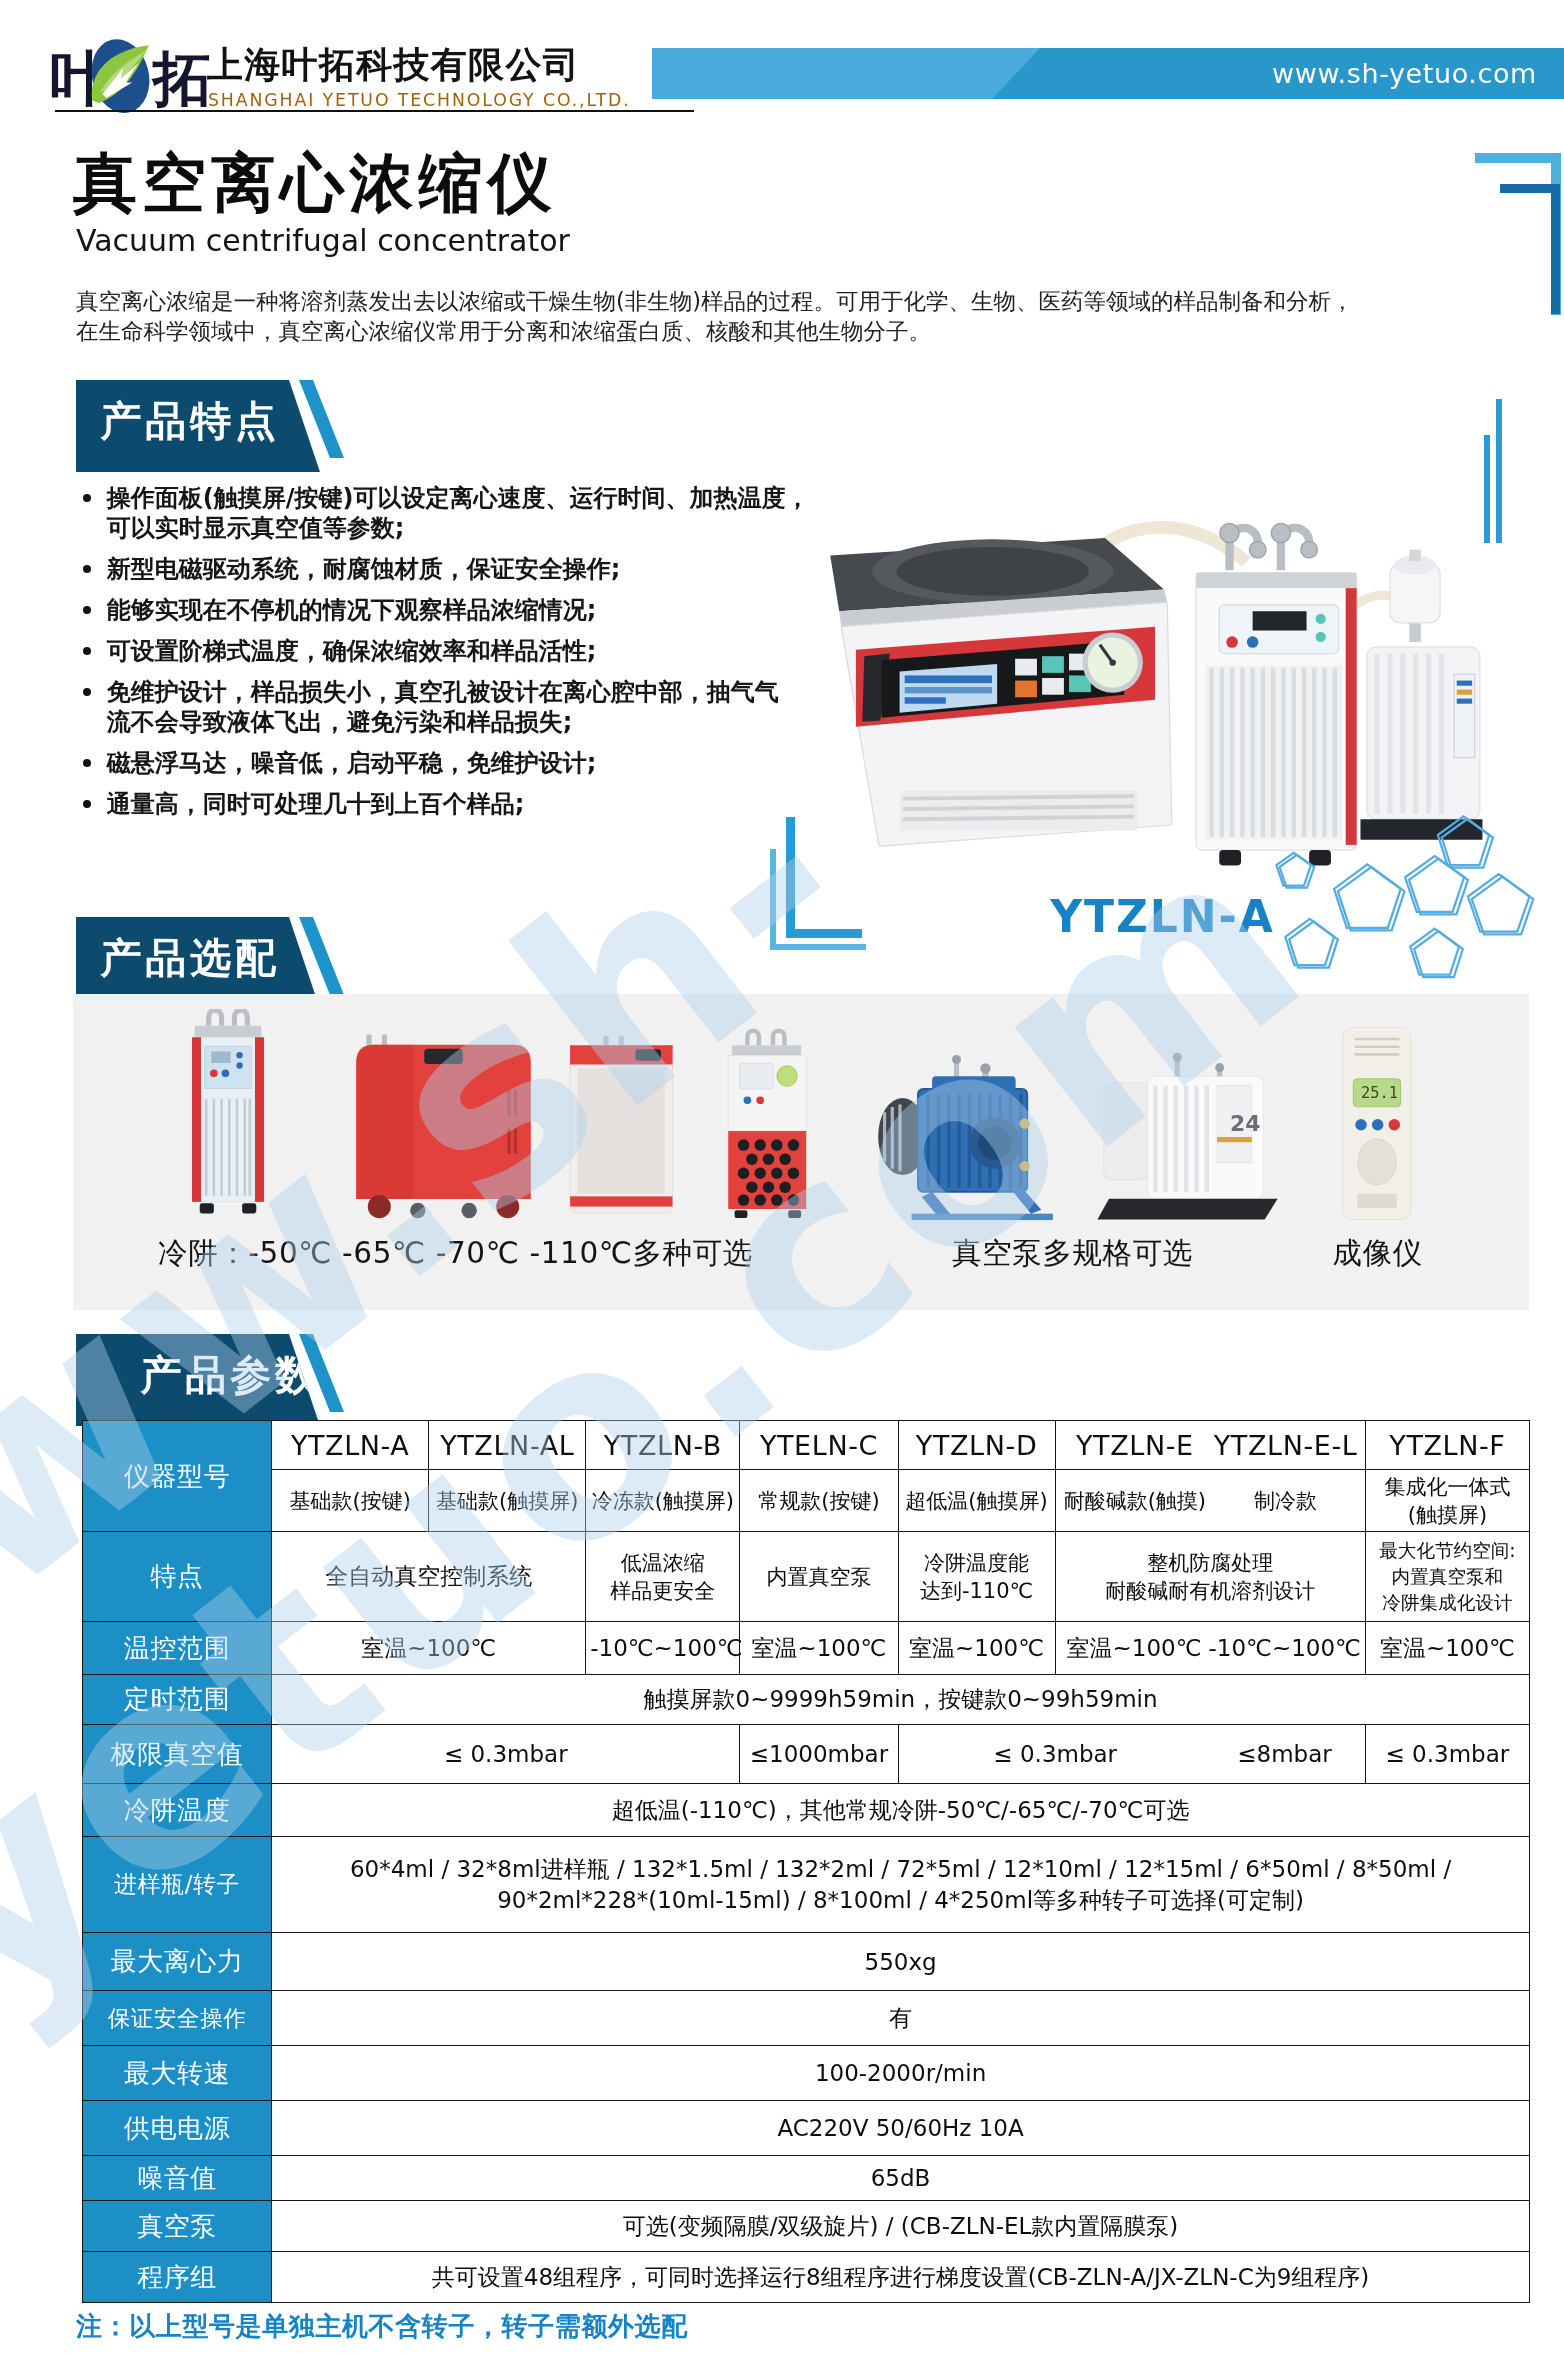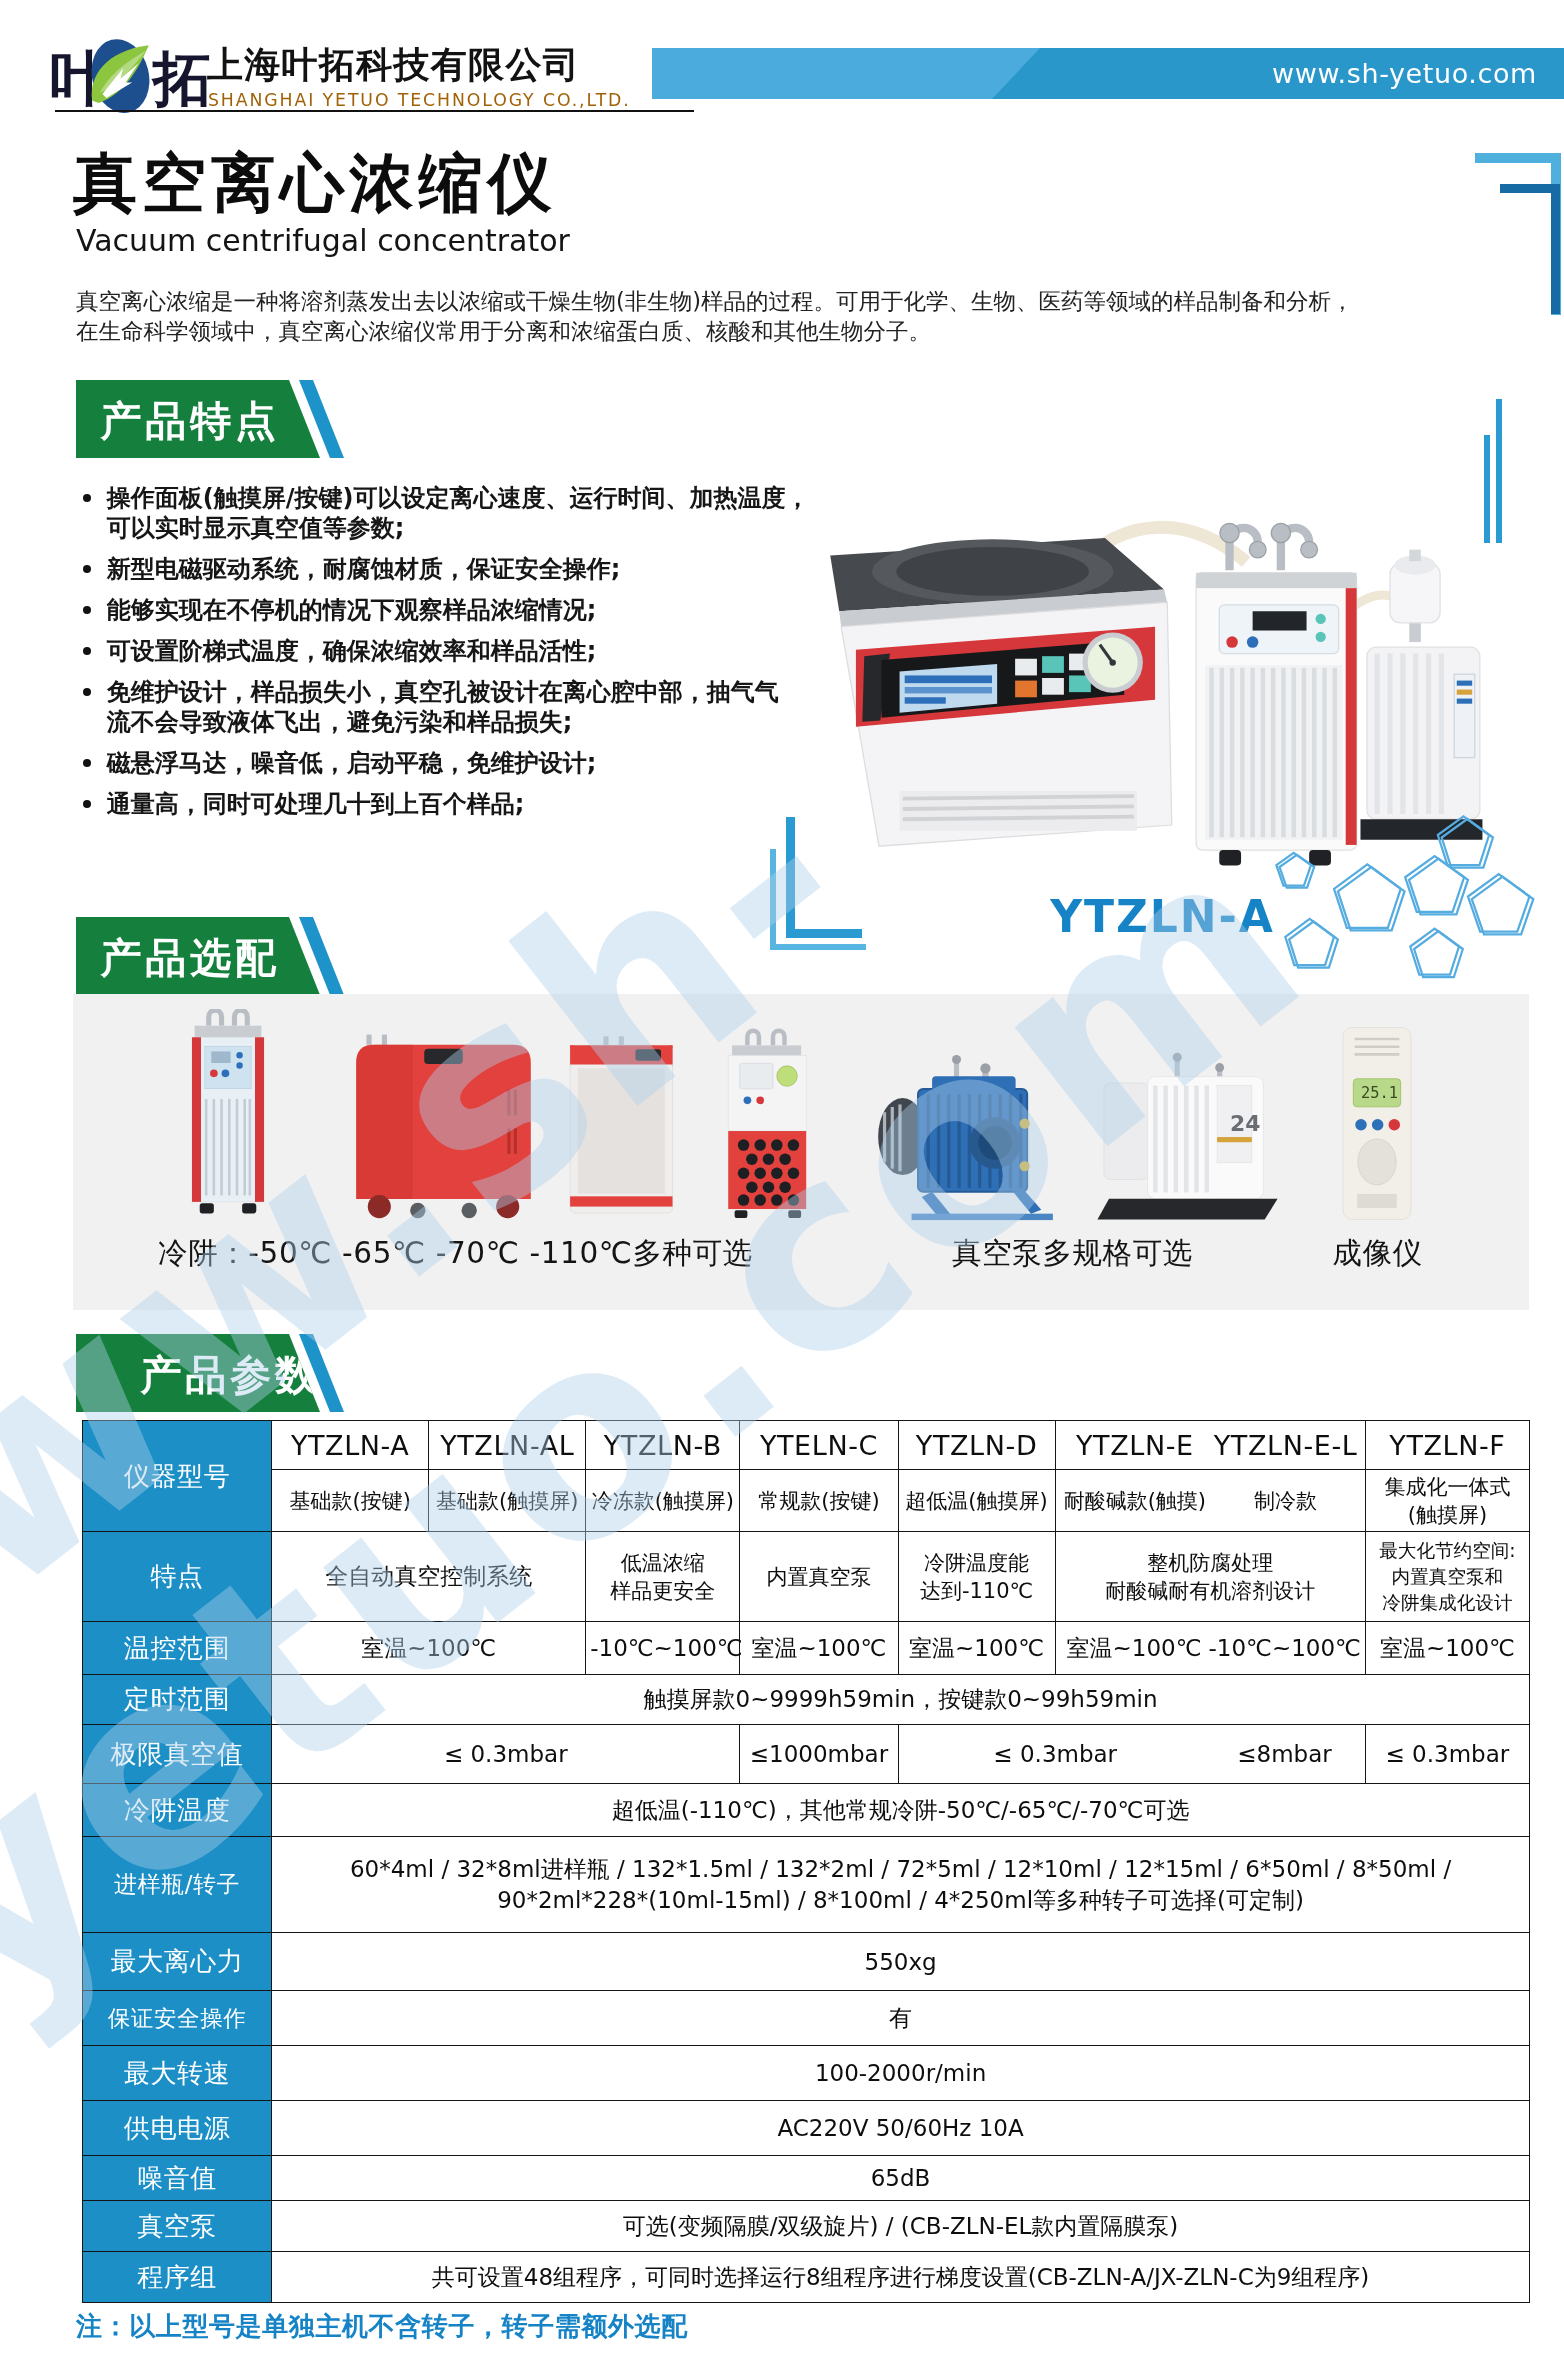--- a/index.html
+++ b/index.html
@@ -21,21 +21,21 @@
                     clip-path:polygon(0 0,388px 0,340px 100%,0 100%);}
   .web-url{position:absolute;right:27px;top:10.3px;font-size:27px;color:#ffffff;letter-spacing:0.6px;}
 
   
   .page-title{position:absolute;left:73px;top:140px;font-size:64px;font-weight:bold;color:#0c0c0c;letter-spacing:5.1px;}
   .page-subtitle{position:absolute;left:76px;top:223px;font-size:30px;color:#141414;}
   .intro{position:absolute;left:76px;top:286px;width:1432px;font-size:22.5px;line-height:30px;color:#222;
          white-space:pre-line;}
 
   
-  .sec-banner{position:absolute;width:244px;height:78px;background:#15803d;
+  .sec-banner{position:absolute;width:244px;height:92px;background:#0c4a6e;
               clip-path:polygon(0 0,213px 0,244px 100%,0 100%);}
   .sec-banner span{display:block;padding:14px 0 0 24.4px;font-size:41px;font-weight:bold;color:#fff;letter-spacing:3.9px;}
   .sec-stripe{position:absolute;width:46px;height:78px;
               clip-path:polygon(0 0,14px 0,45px 100%,31px 100%);background:#1e93c9;}
 
   
   .features{position:absolute;left:78px;top:483px;width:950px;list-style:none;margin:0;padding:0;font-weight:bold;}
   .features li{display:flex;margin-bottom:11px;}
   .dot{flex:0 0 8.3px;width:8.3px;height:8.3px;border-radius:50%;background:#111;margin:11px 15.4px 0 5.1px;}
   .feat-text{font-size:24px;line-height:30px;color:#161616;white-space:pre-line;}

